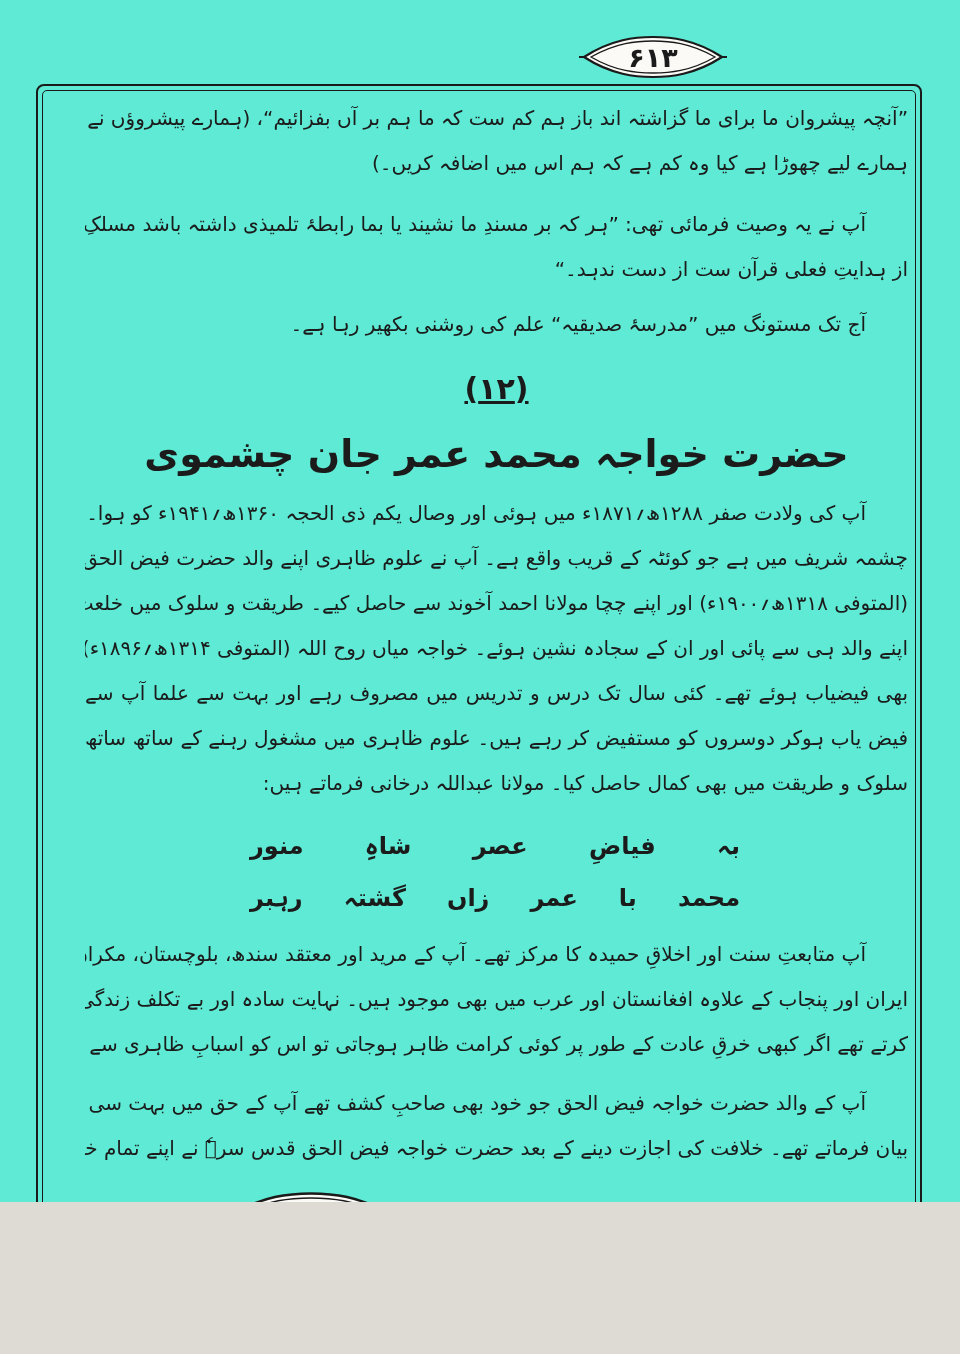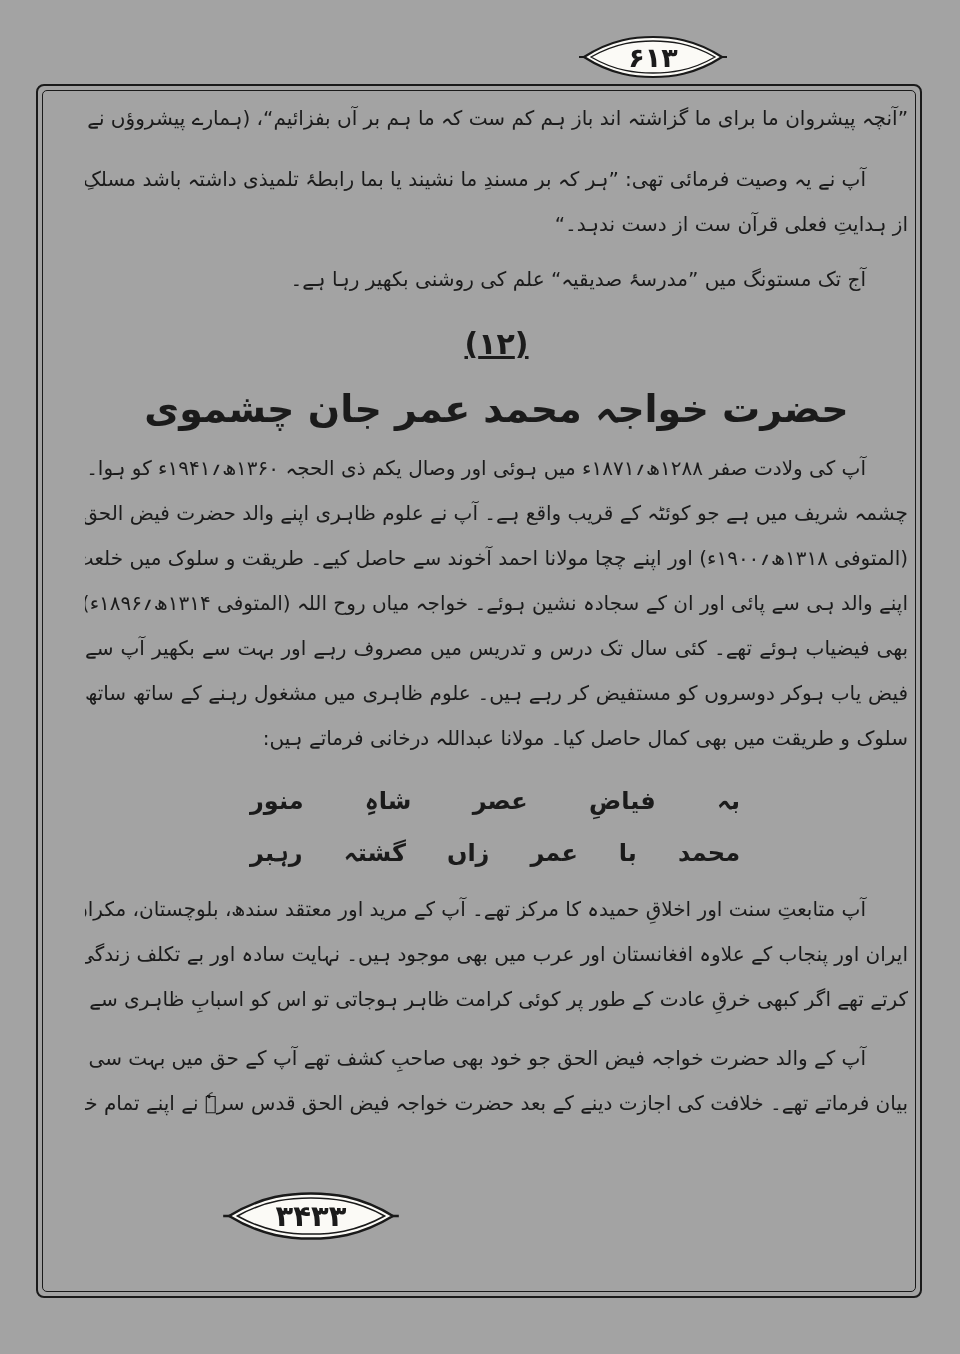--- a/index.html
+++ b/index.html
@@ -1,20 +1,20 @@
 <!DOCTYPE html>
 <html lang="ur"><head>
 <meta charset="utf-8">
 <style>
   html,body{margin:0;padding:0;background:#dedbd4;}
   .page{
     position:relative;
-    width:960px;height:1354px;
+    width:960px;height:1202px;
     margin:0 auto;
-    background:#a3a3a3;
+    background:#5eead4;
     overflow:hidden;
     font-family:"DejaVu Sans","Liberation Sans",sans-serif;
     color:#1b1b1b;
   }
   
   .frame{
     position:absolute;left:36px;top:84px;width:886px;height:1214px;
     border:2.5px solid #1a1a1a;border-radius:8px;
     box-sizing:border-box;
   }
@@ -89,41 +89,42 @@
       <path d="M6 23 C 34 5, 58 3, 75 3 C 92 3, 116 5, 144 23 C 116 41, 92 43, 75 43 C 58 43, 34 41, 6 23 Z" fill="#fbfaf6" stroke="#1a1a1a" stroke-width="2.2"></path>
       <path d="M13 23 C 38 8.5, 59 7, 75 7 C 91 7, 112 8.5, 137 23 C 112 37.5, 91 39, 75 39 C 59 39, 38 37.5, 13 23 Z" fill="none" stroke="#1a1a1a" stroke-width="1.3"></path>
     </svg>
     <span class="num">۳۴۳۳</span>
   </div>
 
   <div class="text-area" dir="rtl">
 
     <div class="para p1">
       <div class="ln">”آنچہ پیشروان ما برای ما گزاشتہ اند باز ہم کم ست کہ ما ہم بر آں بفزائیم“، (ہمارے پیشروؤں نے جو</div>
+      <div class="ln last">ہمارے لیے چھوڑا ہے کیا وہ کم ہے کہ ہم اس میں اضافہ کریں۔)</div>
     </div>
 
     <div class="para p2">
       <div class="ln ind">آپ نے یہ وصیت فرمائی تھی: ”ہر کہ بر مسندِ ما نشیند یا بما رابطۂ تلمیذی داشتہ باشد مسلکِ ما را کہ عبارت</div>
       <div class="ln last">از ہدایتِ فعلی قرآن ست از دست ندہد۔“</div>
     </div>
 
     <div class="para p3">
       <div class="ln last ind">آج تک مستونگ میں ”مدرسۂ صدیقیہ“ علم کی روشنی بکھیر رہا ہے۔</div>
     </div>
 
     <div class="section-number">(۱۲)</div>
 
     <div class="section-title">حضرت خواجہ محمد عمر جان چشموی</div>
 
     <div class="para p4">
       <div class="ln ind">آپ کی ولادت صفر ۱۲۸۸ھ؍۱۸۷۱ء میں ہوئی اور وصال یکم ذی الحجہ ۱۳۶۰ھ؍۱۹۴۱ء کو ہوا۔ مزار</div>
       <div class="ln">چشمہ شریف میں ہے جو کوئٹہ کے قریب واقع ہے۔ آپ نے علوم ظاہری اپنے والد حضرت فیض الحق</div>
       <div class="ln">(المتوفی ۱۳۱۸ھ؍۱۹۰۰ء) اور اپنے چچا مولانا احمد آخوند سے حاصل کیے۔ طریقت و سلوک میں خلعت خلافت</div>
       <div class="ln">اپنے والد ہی سے پائی اور ان کے سجادہ نشین ہوئے۔ خواجہ میاں روح اللہ (المتوفی ۱۳۱۴ھ؍۱۸۹۶ء) سے</div>
-      <div class="ln">بھی فیضیاب ہوئے تھے۔ کئی سال تک درس و تدریس میں مصروف رہے اور بہت سے بکھیر آپ سے</div>
+      <div class="ln">بھی فیضیاب ہوئے تھے۔ کئی سال تک درس و تدریس میں مصروف رہے اور بہت سے علما آپ سے</div>
       <div class="ln">فیض یاب ہوکر دوسروں کو مستفیض کر رہے ہیں۔ علوم ظاہری میں مشغول رہنے کے ساتھ ساتھ</div>
       <div class="ln last">سلوک و طریقت میں بھی کمال حاصل کیا۔ مولانا عبداللہ درخانی فرماتے ہیں:</div>
     </div>
 
     <div class="couplet">
       <div class="verse">
         <span>بہ</span>
         <span>فیاضِ</span>
         <span>عصر</span>
         <span>شاہِ</span>

